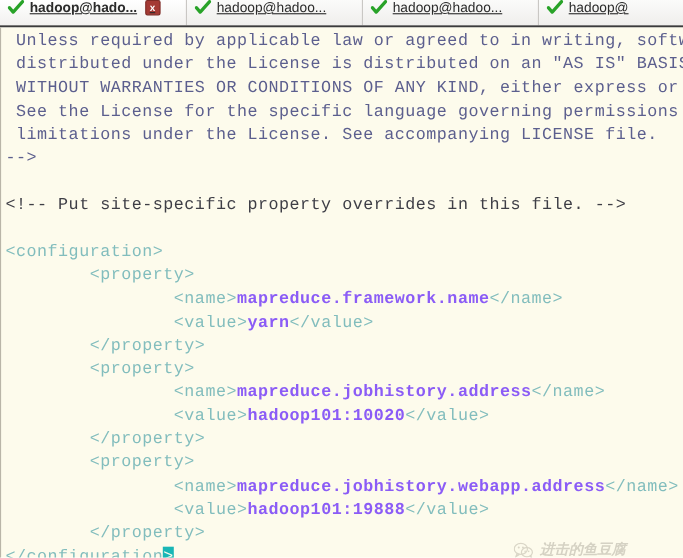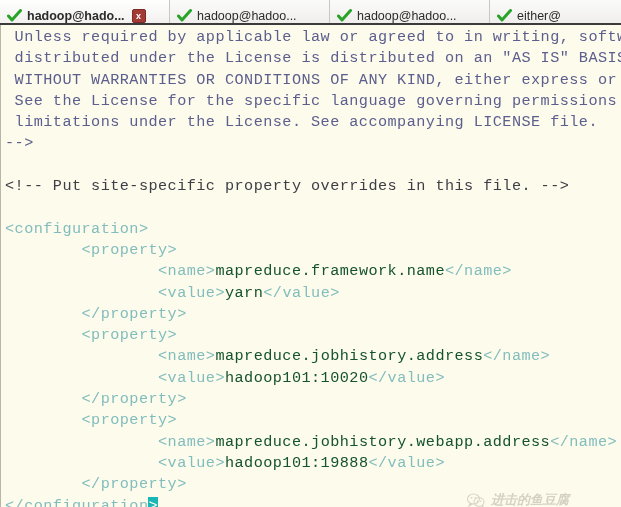--- a/index.html
+++ b/index.html
@@ -20,30 +20,31 @@
     height: 25px;
     background: #f0efef;
     border-bottom: 2px solid #3b3b3b;
     display: flex;
     align-items: stretch;
     overflow: hidden;
     box-sizing: border-box;
   }
   .tab {
     display: flex;
-    align-items: flex-end;
+    align-items: flex-start;
     padding: 0 6px 0 7px;
     border-right: 1px solid #c9c7c4;
     background: linear-gradient(to bottom, #fbfbfa 0%, #efeeec 100%);
     font-family: "Liberation Sans", sans-serif;
     font-size: 12.5px;
     color: #2b2b2b;
     white-space: nowrap;
     flex: 0 0 auto;
     box-sizing: border-box;
+    text-decoration: underline;
   }
   .tab.active {
     font-weight: bold;
     background: linear-gradient(to bottom, #ffffff 0%, #f2f1ef 100%);
   }
   .tab .check {
     display: inline-block;
     width: 15px;
     height: 14px;
     margin-right: 5px;
@@ -94,21 +95,21 @@
   .line {
     height: 21.3px;
     padding-left: 4px;
     white-space: pre;
     overflow: hidden;
   }
   
   .cmt   { color: #5c5f8e; }
   .cmt2  { color: #3e3e46; margin-top: 22px; }
   .tag   { color: #82bdbd; margin-top: 34px; }
-  .txt   { color: #14532d; font-weight: normal; }
+  .txt   { color: #8b5cf6; font-weight: bold; }
   .cursor {
     background: #19b6b6;
     color: #fdfbec;
   }
 
   
   #watermark {
     position: absolute;
     left: 466px;
     top: 466px;
@@ -152,21 +153,21 @@
     <div class="tab" style="width: 160px;">
       <span class="check"><svg width="15" height="14" viewBox="0 0 15 14" xmlns="http://www.w3.org/2000/svg">
           <path d="M1.5 7 L5 11 L13.5 1.5" fill="none" stroke="#29a329" stroke-width="3" stroke-linecap="round" stroke-linejoin="round"></path>
         </svg></span>
       <span class="tab-label">hadoop@hadoo...</span>
     </div>
     <div class="tab" style="width: 140px;">
       <span class="check"><svg width="15" height="14" viewBox="0 0 15 14" xmlns="http://www.w3.org/2000/svg">
           <path d="M1.5 7 L5 11 L13.5 1.5" fill="none" stroke="#29a329" stroke-width="3" stroke-linecap="round" stroke-linejoin="round"></path>
         </svg></span>
-      <span class="tab-label">either@</span>
+      <span class="tab-label">hadoop@</span>
     </div>
   </div>
 
 <div id="editor">
   <div id="code"><div class="line"><span class="cmt"> Unless required by applicable law or agreed to in writing, software</span></div><div class="line"><span class="cmt"> distributed under the License is distributed on an "AS IS" BASIS,</span></div><div class="line"><span class="cmt"> WITHOUT WARRANTIES OR CONDITIONS OF ANY KIND, either express or imp</span></div><div class="line"><span class="cmt"> See the License for the specific language governing permissions and</span></div><div class="line"><span class="cmt"> limitations under the License. See accompanying LICENSE file.</span></div><div class="line"><span class="cmt">--&gt;</span></div><div class="line"><span class="cmt"></span>&nbsp;</div><div class="line"><span class="cmt2">&lt;!-- Put site-specific property overrides in this file. --&gt;</span></div><div class="line"><span class="cmt"></span>&nbsp;</div><div class="line"><span class="tag">&lt;configuration&gt;</span></div><div class="line"><span class="tag">        &lt;property&gt;</span></div><div class="line"><span class="tag">                &lt;name&gt;</span><span class="txt">mapreduce.framework.name</span><span class="tag">&lt;/name&gt;</span></div><div class="line"><span class="tag">                &lt;value&gt;</span><span class="txt">yarn</span><span class="tag">&lt;/value&gt;</span></div><div class="line"><span class="tag">        &lt;/property&gt;</span></div><div class="line"><span class="tag">        &lt;property&gt;</span></div><div class="line"><span class="tag">                &lt;name&gt;</span><span class="txt">mapreduce.jobhistory.address</span><span class="tag">&lt;/name&gt;</span></div><div class="line"><span class="tag">                &lt;value&gt;</span><span class="txt">hadoop101:10020</span><span class="tag">&lt;/value&gt;</span></div><div class="line"><span class="tag">        &lt;/property&gt;</span></div><div class="line"><span class="tag">        &lt;property&gt;</span></div><div class="line"><span class="tag">                &lt;name&gt;</span><span class="txt">mapreduce.jobhistory.webapp.address</span><span class="tag">&lt;/name&gt;</span></div><div class="line"><span class="tag">                &lt;value&gt;</span><span class="txt">hadoop101:19888</span><span class="tag">&lt;/value&gt;</span></div><div class="line"><span class="tag">        &lt;/property&gt;</span></div><div class="line"><span class="tag">&lt;/configuration</span><span class="cursor">&gt;</span></div></div>
 
   <div id="watermark">
     <span class="wm-icon">
       <svg width="18" height="15" viewBox="0 0 18 15" xmlns="http://www.w3.org/2000/svg">
         <ellipse cx="6.5" cy="6" rx="6" ry="5" fill="none" stroke="#8a8272" stroke-width="1.1"></ellipse>

